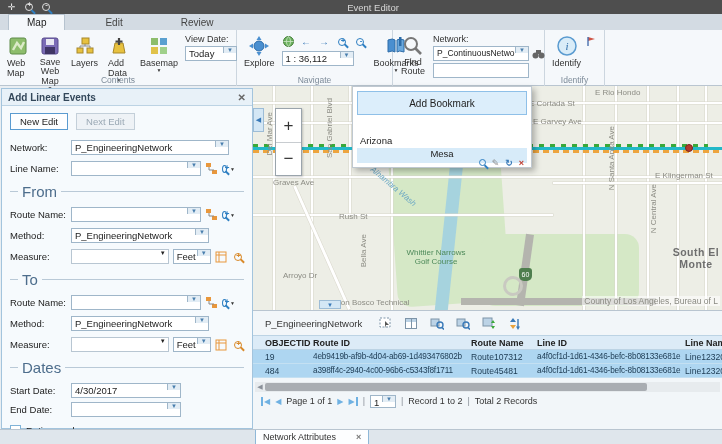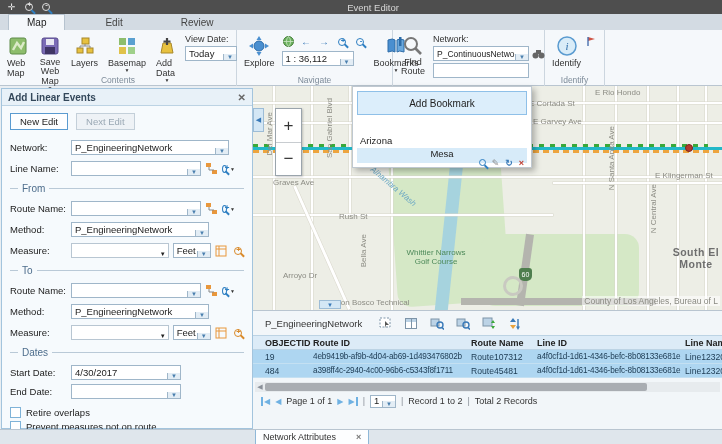--- a/index.html
+++ b/index.html
@@ -22,42 +22,42 @@
   .rtab + .rtab { margin-left:22px;margin-top:36px; }
 
   
   .ribbon { left:0; top:30px; width:722px; height:56px; background:#f5f8fb; border-bottom:1px solid #b9c5d0; }
   .rgroup { position:absolute; top:0; height:56px; border-right:1px solid #ccd6df; }
   .rgroup-label { position:absolute; bottom:1px; left:0; right:0; text-align:center; color:#7d8b99; font-size:8.5px; }
   .rbtn { display:inline-flex; flex-direction:column; align-items:center; gap:1px; padding:2px 3px; font-size:9px; color:#333; }
   .rbtn .caret-s { font-size:5px; color:#333; line-height:3px; }
   .ric { width:22px; height:22px; display:flex; align-items:center; justify-content:center; }
   .ric svg { display:block; }
-  .combo { display:inline-flex; align-items:flex-end; border:1px solid #9fb6c9; background:#fff; height:15px; font-size:9.5px; }
+  .combo { display:inline-flex; align-items:flex-start; border:1px solid #9fb6c9; background:#fff; height:15px; font-size:9.5px; }
   .combo .val { flex:1; padding:1px 3px; white-space:nowrap; overflow:hidden; color:#222; }
   .combo .caret { width:13px; background:#e3edf5; border-left:1px solid #9fb6c9; color:#4a7fae;
                   font-size:6px; display:flex; align-items:center; justify-content:center; }
   .mini-icon { width:13px; height:13px; display:inline-flex; align-items:center; justify-content:center; font-size:10px; }
   .mag { width:8px; height:8px; border:1.5px solid #2e7fc2; border-radius:50%; position:relative; display:inline-block; }
   .mag::after { content:''; position:absolute; width:5px; height:1.5px; background:#2e7fc2;
                 transform:rotate(45deg); right:-4px; bottom:-2px; }
   .mag.org { border-color:#d98a2b; } .mag.org::after { background:#d98a2b; }
   .mag .pm { position:absolute; left:0; top:-3px; width:8px; text-align:center; font-size:8px; font-weight:bold; color:#2e7fc2; }
 
   
   .panel { left:1px; top:88px; width:252px; height:341px; background:#f6fafd; border:1px solid #a3c4dd; }
   .panel-header { height:17px; background:#e8f1f8; border-bottom:1px solid #bcd3e4; display:flex; align-items:center;
                   padding:0 6px; font-size:10px; color:#33475a; font-weight:bold; }
   .panel-close { margin-left:auto; color:#666; font-size:10px; font-weight:bold; }
   .panel-body { padding:7px 8px 4px 8px; }
   .prow { display:flex; align-items:center; margin-bottom:6px; gap:4px; }
   .plabel { width:57px; font-size:9.5px; color:#222; flex:none; }
   .btn { border:1px solid #5a9bd0; background:#fdfeff; padding:2px 9px; font-size:9.5px; color:#222; }
   .btn.disabled { border:1px solid #c3cfd9; background:#eef2f6; color:#9aa8b4; }
-  .legend-row { display:flex; align-items:center; margin:7px 0 7px 0; color:#4d6d8c; font-size:10px; }
+  .legend-row { display:flex; align-items:center; margin:7px 0 7px 0; color:#4d6d8c; font-size:15px; }
   .legend-row::before { content:''; width:8px; border-top:1px solid #b9c9d7; margin-right:4px; }
   .legend-row::after { content:''; flex:1; border-top:1px solid #b9c9d7; margin-left:4px; }
   .checkbox { width:11px; height:11px; border:1px solid #7fb3d8; background:#fff; flex:none; margin-right:5px; }
   .check-row { display:flex; align-items:center; margin-bottom:3px; font-size:9.5px; color:#222; }
   .caret-blk { color:#222; font-size:6px; margin-left:auto; padding-right:2px; }
 
   
   .map { left:253px; top:86px; width:469px; height:224px; background:#edeee6; overflow:hidden; }
   .road { position:absolute; background:#fff; box-shadow:0 0 0 0.5px #d8d6ca; }
   .park { position:absolute; background:#d5e8c6; border-radius:14px; }
@@ -177,37 +177,37 @@
               <rect x="2" y="12" width="6" height="5" fill="#e7c13f" stroke="#a8882a"></rect>
               <rect x="12" y="12" width="6" height="5" fill="#e7c13f" stroke="#a8882a"></rect>
               <path d="M10 8 v2 M5 12 v-2 h10 v2" stroke="#8a8a8a" fill="none"></path>
             </svg>
           </span>
         <span>Layers</span>
       </div>
       <div class="rbtn">
         <span class="ric">
           <svg width="20" height="20">
+              <polygon points="4,17 6,7 14,7 16,17" fill="#e7c13f" stroke="#a8882a"></polygon>
+              <path d="M10 2 v7 M6.5 5.5 h7" stroke="#444" stroke-width="2.2"></path>
+            </svg>
+          </span>
+        <span>Add Data</span>
+        <span class="caret-s">▼</span>
+      </div>
+      <div class="rbtn">
+        <span class="ric">
+          <svg width="20" height="20">
               <rect x="2" y="2" width="7" height="7" fill="#8dbd6c"></rect>
               <rect x="11" y="2" width="7" height="7" fill="#5aa0d0"></rect>
               <rect x="2" y="11" width="7" height="7" fill="#e0c24a"></rect>
               <rect x="11" y="11" width="7" height="7" fill="#9fd08a"></rect>
             </svg>
           </span>
         <span>Basemap</span>
-        <span class="caret-s">▼</span>
-      </div>
-      <div class="rbtn">
-        <span class="ric">
-          <svg width="20" height="20">
-              <polygon points="4,17 6,7 14,7 16,17" fill="#e7c13f" stroke="#a8882a"></polygon>
-              <path d="M10 2 v7 M6.5 5.5 h7" stroke="#444" stroke-width="2.2"></path>
-            </svg>
-          </span>
-        <span>Add Data</span>
         <span class="caret-s">▼</span>
       </div>
       <div style="display:flex;flex-direction:column;gap:2px;padding-top:1px">
         <span style="font-size:9px">View Date:</span>
         <div class="combo" style="width:52px">
           <span class="val">Today</span>
           <span class="caret">▼</span>
         </div>
       </div>
     </div>

